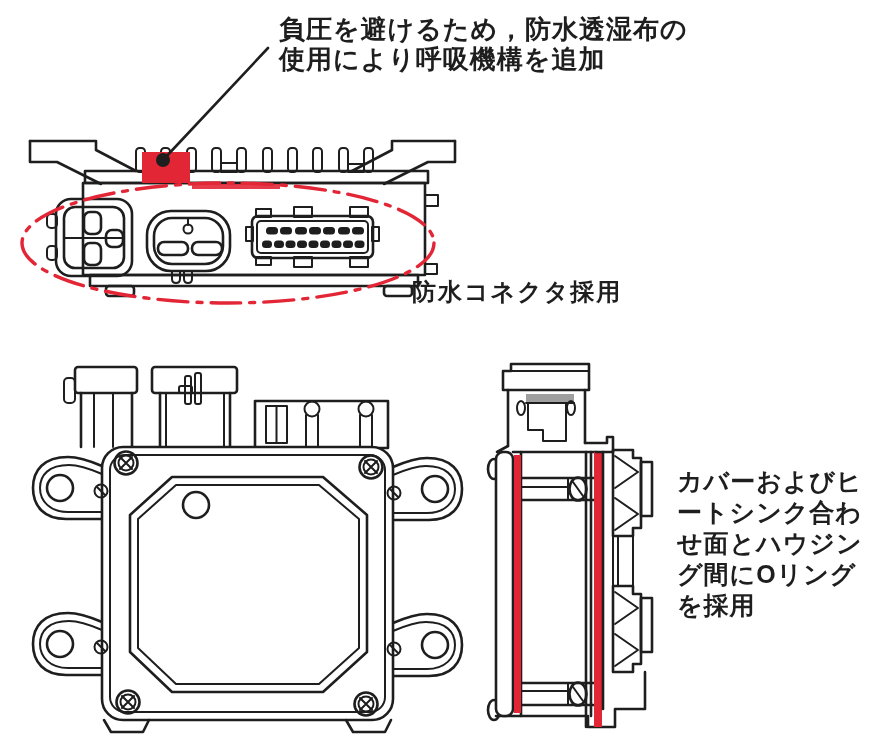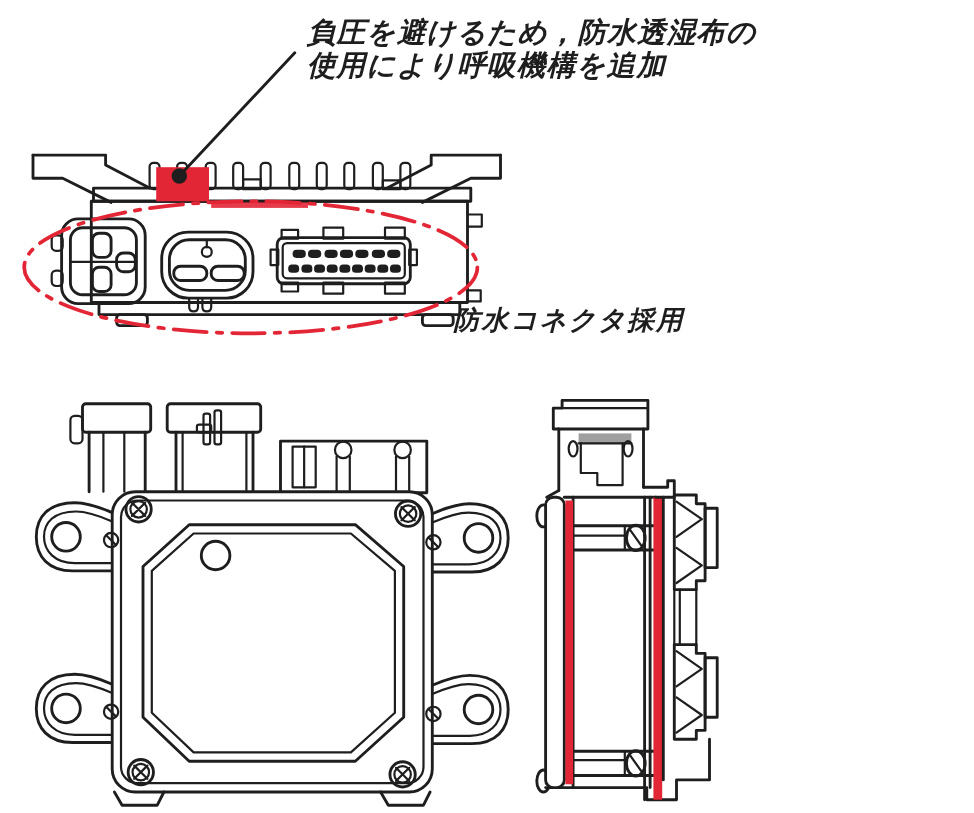--- a/index.html
+++ b/index.html
@@ -7,21 +7,21 @@
     --highlight-red:#e32636;
     --seal-gray:#9f9f9f;
     --background:#ffffff;
   }
   html,body{margin:0;padding:0;}
   body{
     background:var(--background);
     font-family:"Liberation Sans","DejaVu Sans",sans-serif;
     width:885px;height:739px;overflow:hidden;
   }
-  .stage{position:relative;width:885px;height:593px;background:var(--background);font-style:italic;}
+  .stage{position:relative;width:885px;height:593px;background:var(--background);}
   .stage svg{position:absolute;left:0;top:0;}
   .ln{fill:none;stroke:var(--line);stroke-width:2.6;stroke-linejoin:round;stroke-linecap:round;}
   .ln-thin{fill:none;stroke:var(--line);stroke-width:2;stroke-linejoin:round;stroke-linecap:round;}
   .fill-ln{fill:var(--line);stroke:none;}
   .red-f{fill:var(--highlight-red);stroke:none;}
   .red-dash{fill:none;stroke:var(--highlight-red);stroke-width:3.4;stroke-dasharray:30 9 5 9;stroke-linecap:round;}
   .gray-f{fill:var(--seal-gray);stroke:none;}
   .white-f{fill:#ffffff;stroke:var(--line);stroke-width:2.6;stroke-linejoin:round;}
   .ann{
     position:absolute;color:var(--line);font-weight:700;
@@ -276,14 +276,19 @@
       <ellipse class="ln-thin" cx="521" cy="408" rx="4" ry="7"></ellipse>
       <ellipse class="ln-thin" cx="571" cy="408" rx="4" ry="7"></ellipse>
       <path class="ln" d="M508,446 L497,452"></path>
     </g>
   </g>
 </svg>
 
 <div class="ann ann-breather">負圧を避けるため，防水透湿布の
 使用により呼吸機構を追加</div>
 <div class="ann ann-connector">防水コネクタ採用</div>
+<div class="ann ann-oring">カバーおよびヒ
+ートシンク合わ
+せ面とハウジン
+グ間にOリング
+を採用</div>
 
 </div>
 
 </body></html>

